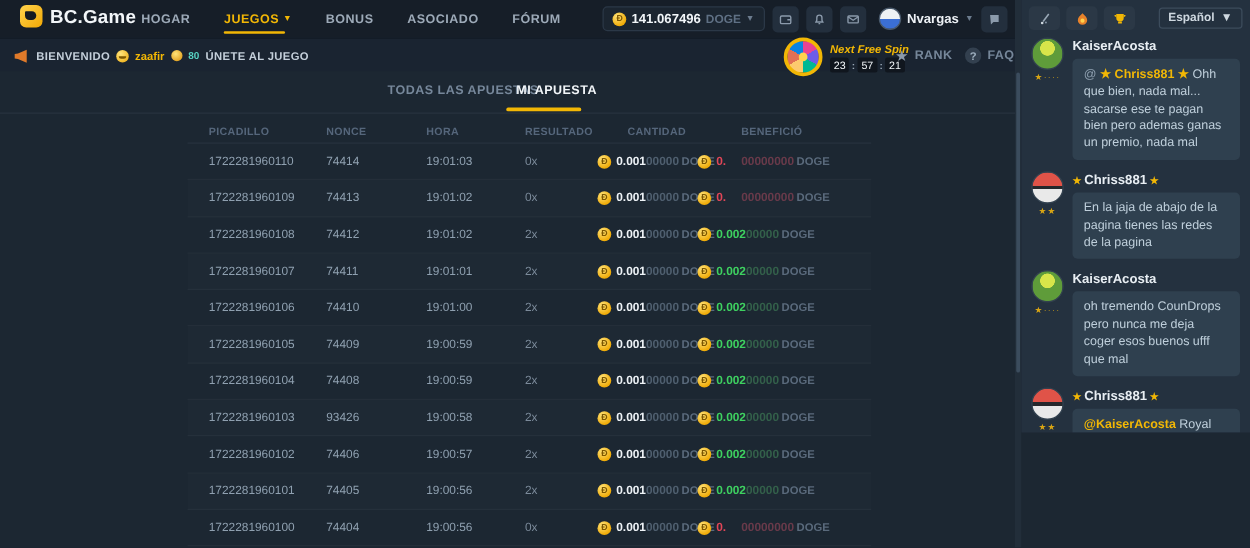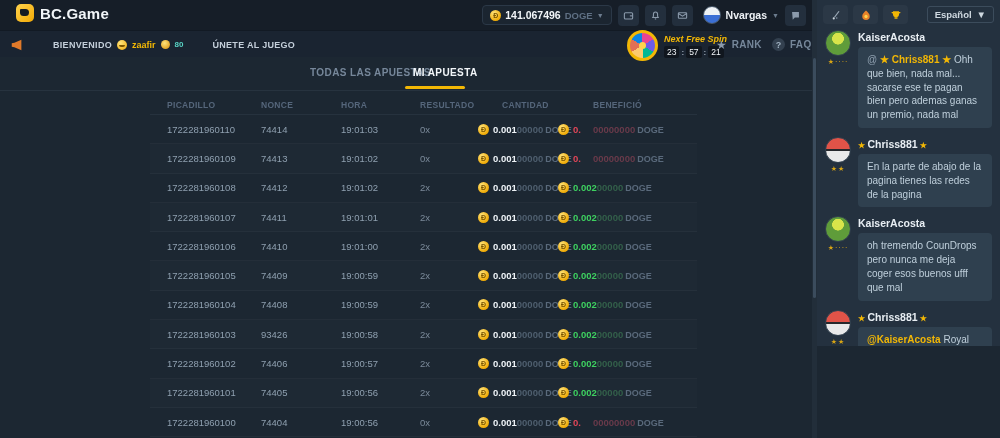--- a/index.html
+++ b/index.html
@@ -31,21 +31,21 @@
   .sq-btn { width:21px; height:21px; border-radius:4px; background:#232f3d; display:flex; align-items:center; justify-content:center; cursor:pointer; }
   .sq-btn svg { width:11px; height:11px; stroke:#8b9aab; fill:none; stroke-width:1.6; }
   .user { display:flex; align-items:center; gap:5px; cursor:pointer; margin-left:4px; }
   .user-avatar { width:18px; height:18px; border-radius:50%; background:linear-gradient(180deg,#eef2f5 0 52%, #3b6fd4 52% 100%); border:1px solid #4a5a6c; }
   .user-name { color:#eef2f6; font-size:10.5px; font-weight:bold; }
   .dim-caret { color:#6c7c8e; font-size:7px; }
 
   
   .banner { position:absolute; left:0; top:30px; width:812px; height:27px; background:#1a2431; border-top:1px solid #121a24; }
   .banner-left { position:absolute; left:10px; top:0; height:27px; display:flex; align-items:center; gap:5px; }
-  .banner-txt { color:#c4cfda; font-size:9px; font-weight:bold; letter-spacing:.3px;margin-left:24px; }
+  .banner-txt { color:#c4cfda; font-size:9px; font-weight:bold; letter-spacing:.3px; }
   .banner-user { color:#f2b705; font-size:9px; font-weight:bold; }
   .badge-level { color:#58d3c4; font-size:8px; font-weight:bold; }
   .emoji-dot { width:10px; height:10px; border-radius:50%; background:radial-gradient(circle at 35% 30%, #ffe37a, #eda90a); display:inline-block; position:relative; }
   .emoji-dot::after { content:""; position:absolute; left:2px; top:5px; width:6px; height:2.5px; border-radius:0 0 4px 4px; background:#7c5600; }
   .medal { width:9px; height:9px; border-radius:50%; background:radial-gradient(circle at 40% 35%, #ffe37a, #d98e06); display:inline-block; }
   .spin-group { position:absolute; left:627px; top:-3px; display:flex; gap:6px; }
   .wheel { width:31px; height:31px; border-radius:50%; border:3px solid #f2b705; flex:none; margin-top:2px;
     background:conic-gradient(#e84393 0 60deg,#6c5ce7 0 120deg,#00b894 0 180deg,#fdcb6e 0 240deg,#e17055 0 300deg,#0984e3 0 360deg); position:relative; cursor:pointer; }
   .wheel::after { content:""; position:absolute; left:9px; top:9px; width:7px; height:7px; border-radius:50%; background:#ffd34d; }
   .spin-label { color:#f2b705; font-size:9px; font-weight:bold; font-style:italic; margin-top:6px; white-space:nowrap; }
@@ -121,20 +121,30 @@
 
 <div class="app">
 
   <div class="content">
 
     <div class="topbar">
       <div class="logo">
         <div class="logo-badge"></div>
         <span class="logo-text">BC.Game</span>
       </div>
+      <div class="nav">
+        <span class="nav-item">HOGAR</span>
+        <span class="nav-item active">
+            <span>JUEGOS</span>
+            <span class="caret">▼</span>
+          </span>
+        <span class="nav-item">BONUS</span>
+        <span class="nav-item">ASOCIADO</span>
+        <span class="nav-item">FÓRUM</span>
+      </div>
       <div class="topbar-right">
         <div class="balance">
           <span class="coin">Ð</span>
           <span class="balance-amt">141.067496</span>
           <span class="balance-cur">DOGE</span>
           <span class="dim-caret">▼</span>
         </div>
         <div class="sq-btn">
           <svg viewBox="0 0 16 16">
               <rect x="2" y="4" width="12" height="9" rx="1.5"></rect>
@@ -429,21 +439,21 @@
             <div class="bubble"><span class="at">@ </span><span class="mention">★ Chriss881 ★  </span>Ohh que bien, nada mal... sacarse ese te pagan bien pero ademas ganas un premio, nada mal</div>
           </div>
         </div>
         <div class="msg">
           <div class="avatar-col">
             <div class="avatar av-chriss"></div>
             <div class="rating">★★</div>
           </div>
           <div class="msg-body">
             <div class="uname-row"><span class="nstar">★ </span>Chriss881<span class="nstar"> ★</span></div>
-            <div class="bubble">En la parte de abajo de la pagina tienes las redes de la pagina</div>
+            <div class="bubble">En la jaja de abajo de la pagina tienes las redes de la pagina</div>
           </div>
         </div>
         <div class="msg">
           <div class="avatar-col">
             <div class="avatar av-kaiser"></div>
             <div class="rating">★····</div>
           </div>
           <div class="msg-body">
             <div class="uname-row">KaiserAcosta</div>
             <div class="bubble">oh tremendo CounDrops pero nunca me deja coger esos buenos ufff que mal</div>

